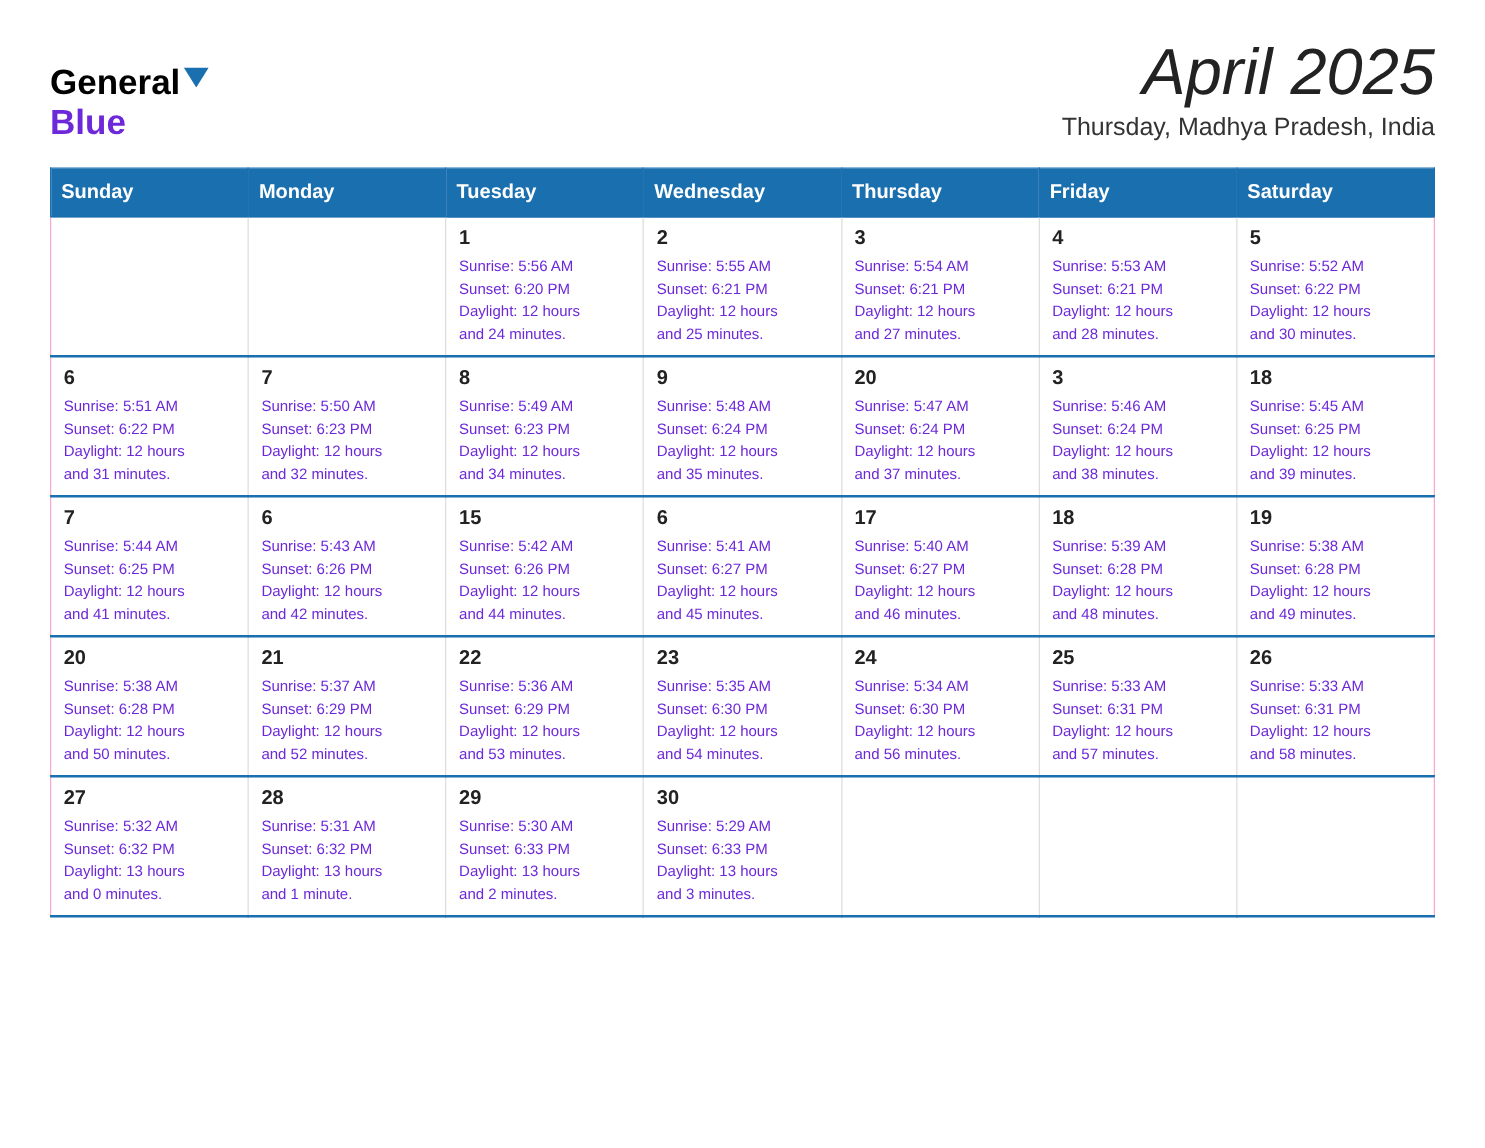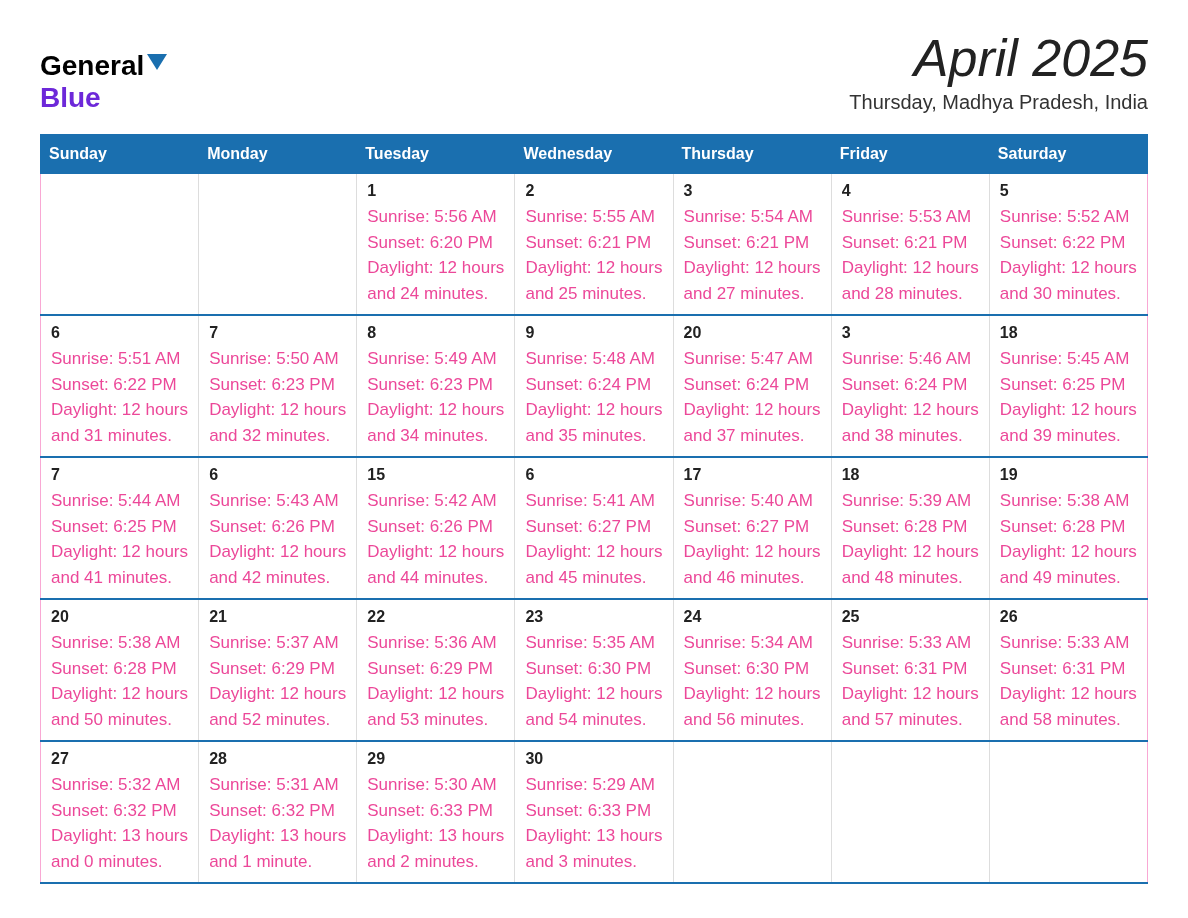--- a/index.html
+++ b/index.html
@@ -75,22 +75,22 @@
       border-right: none;
     }
     .day-number {
       font-size: 16px;
       font-weight: bold;
       color: #222;
       display: block;
       margin-bottom: 4px;
     }
     .day-info {
-      font-size: 17px;
-      color: #ec4899;
+      font-size: 12px;
+      color: #6d28d9;
       line-height: 1.5;
     }
     .empty-cell {
       background: #fff;
     }
     .logo-wrapper {
       display: flex;
       flex-direction: column;
       align-items: flex-start;
     }

